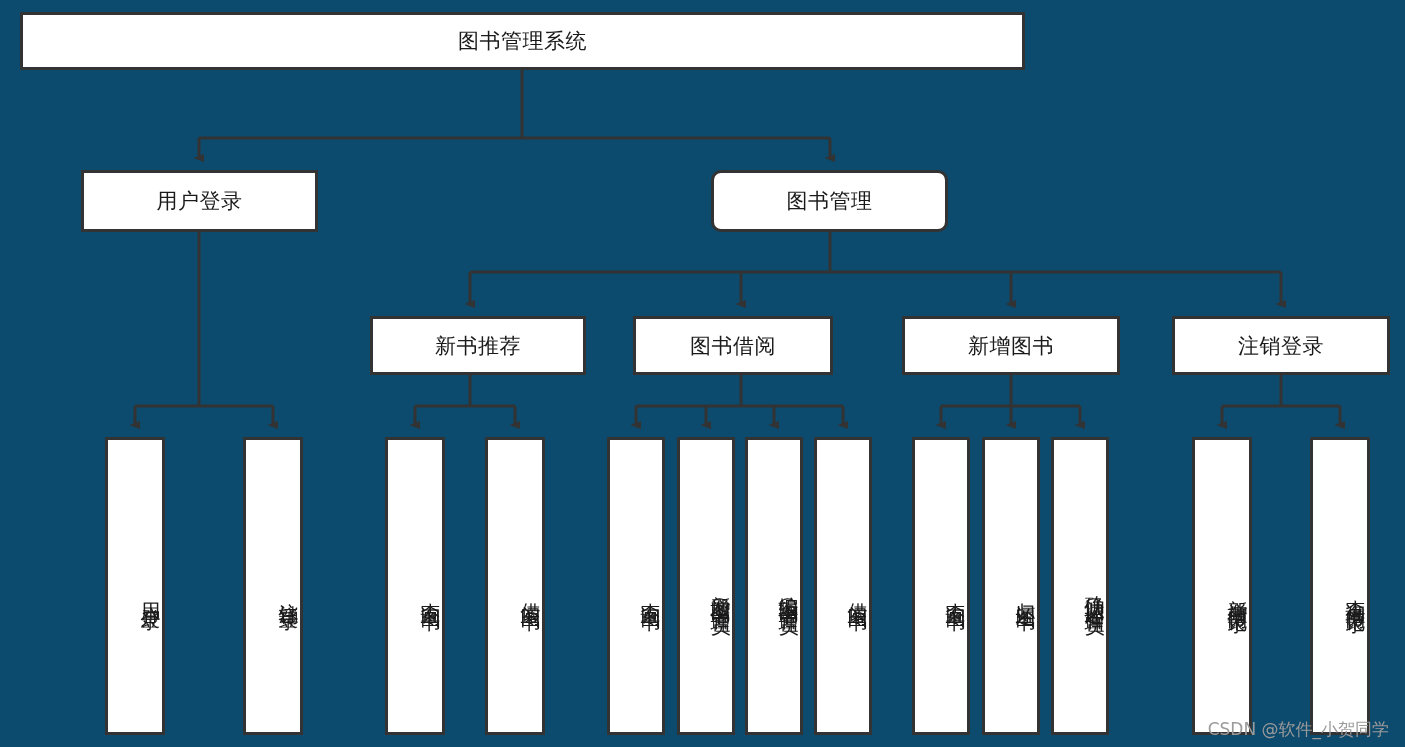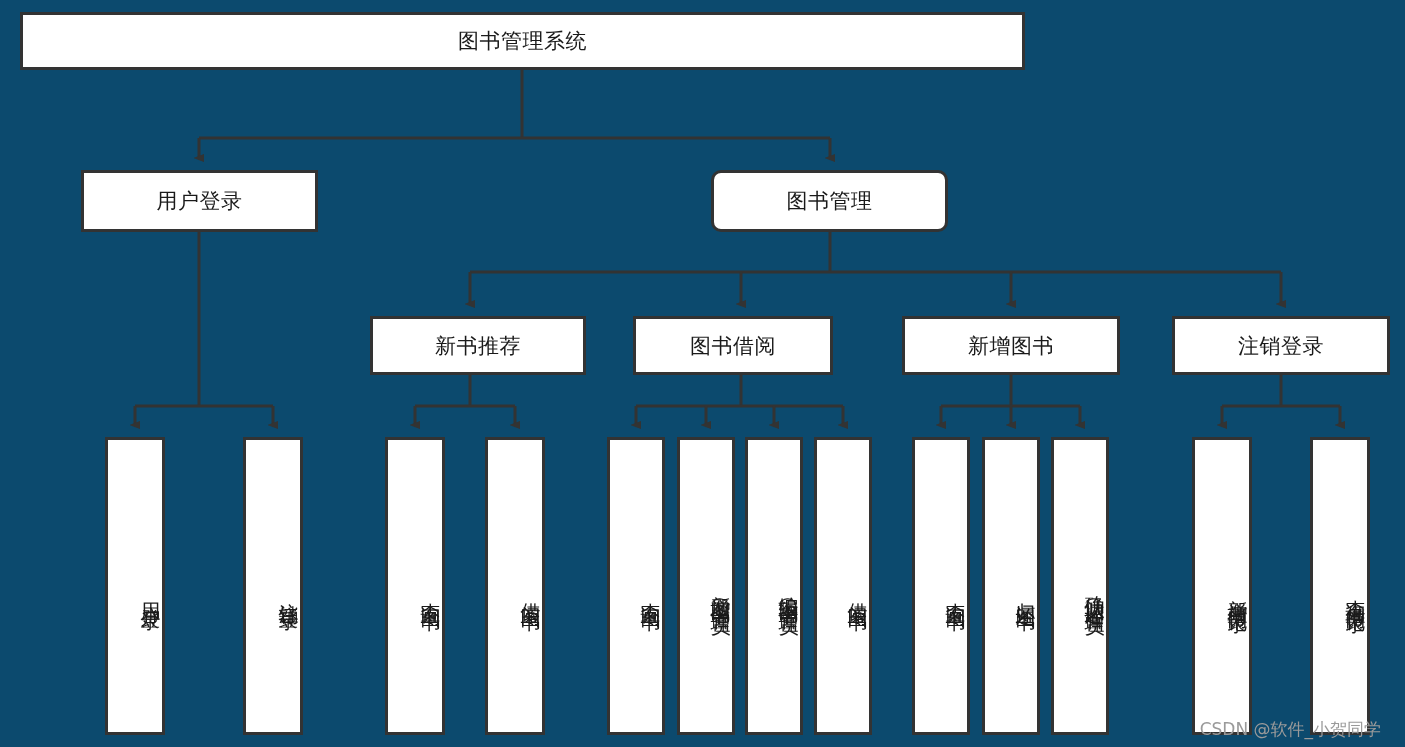--- a/index.html
+++ b/index.html
@@ -51,21 +51,21 @@
     align-items: flex-start;
     justify-content: center;
     white-space: nowrap;
   }
   .node.vertical .vlabel {
     writing-mode: vertical-rl;
     text-orientation: upright;
   }
   .watermark {
     position: absolute;
-    right: 24px;
+    right: 16px;
     bottom: 6px;
     font-size: 17px;
     color: #9a9a9a;
     white-space: nowrap;
     pointer-events: none;
   }
 </style>
 </head>
 <body>
 

